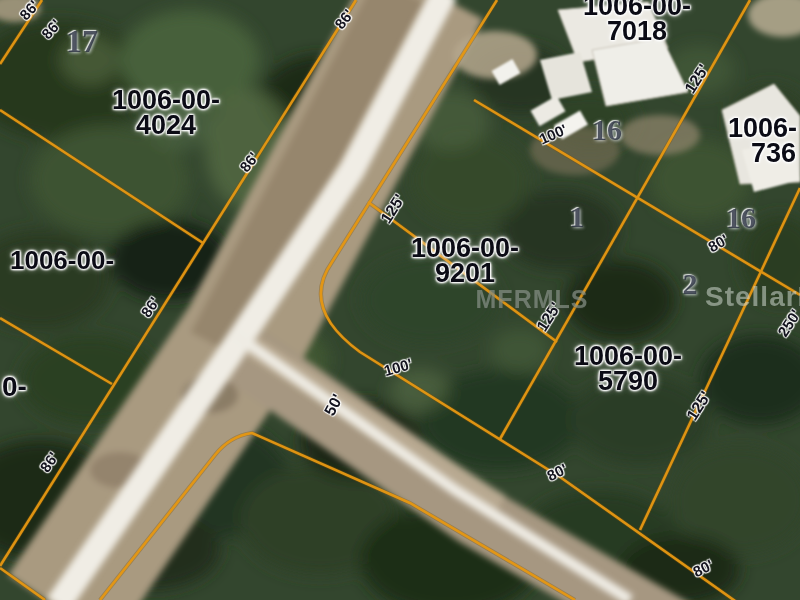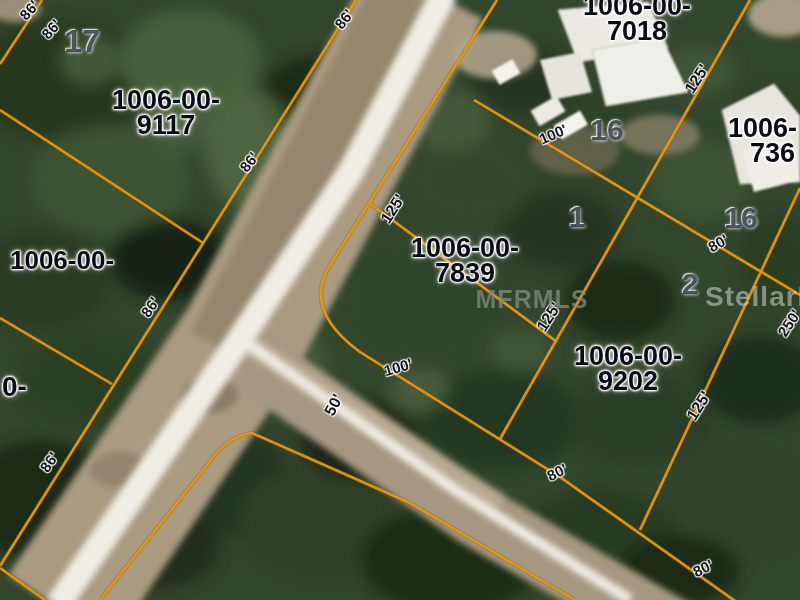--- a/index.html
+++ b/index.html
@@ -17,20 +17,21 @@
     text-align:center;letter-spacing:0px;
     text-shadow:-1px -1px 2px rgba(255,255,255,.95),1px -1px 2px rgba(255,255,255,.95),
                 -1px 1px 2px rgba(255,255,255,.95),1px 1px 2px rgba(255,255,255,.95),
                 0 0 6px rgba(255,255,255,.8);
   }
   
   .lot{
     color:rgba(44,50,66,.82);font-weight:bold;font-size:30px;
     text-shadow:-1px -1px 1px rgba(255,255,255,.85),1px 1px 3px rgba(245,248,255,.55),
                 0 0 4px rgba(230,235,245,.5);
+    font-family:Liberation Serif, serif;
   }
   
   .dim{
     color:#14141f;font-weight:bold;font-size:15px;
     text-shadow:-1px -1px 1px rgba(255,255,255,.9),1px 1px 1px rgba(255,255,255,.9),
                 1px -1px 1px rgba(255,255,255,.9),-1px 1px 1px rgba(255,255,255,.9);
   }
   .wm-left{
     color:rgba(145,155,145,.62);font-weight:bold;font-size:25px;letter-spacing:1px;
     text-shadow:0 1px 1px rgba(60,70,60,.35);
@@ -154,39 +155,39 @@
       <path d="M100,600 L215,455 Q230,436 252,433 L410,503 L575,600"></path>
       <path d="M750,0 L500,439"></path>
       <path d="M800,188 L640,530"></path>
       <path d="M474,100 L800,295"></path>
       <path d="M368,202 L557,342"></path>
     </g>
   </svg>
 
   <div class="lbl pid ctr" style="left:166px;top:113px;">
     <div>1006-00-</div>
-      <div>9117</div>
+      <div>4024</div>
   </div>
   <div class="lbl pid ctr" style="left:62px;top:260px;font-size:26px;">
     <div>1006-00-</div>
   </div>
   <div class="lbl pid ctr" style="left:637px;top:19px;">
     <div>1006-00-</div>
       <div>7018</div>
   </div>
   <div class="lbl pid ctr" style="left:465px;top:261px;">
     <div>1006-00-</div>
-      <div>7839</div>
+      <div>9201</div>
   </div>
   <div class="lbl pid ctr" style="left:628px;top:369px;">
     <div>1006-00-</div>
-      <div>9202</div>
-  </div>
-
-  <div class="lbl pid" style="left:728px;top:116px;text-align:left;">
+      <div>5790</div>
+  </div>
+
+  <div class="lbl pid" style="left:728px;top:116px;text-align:center;">
     <div>1006-</div>
     <div style="padding-left:22px;">736</div>
   </div>
 
   <div class="lbl pid" style="left:2px;top:374px;font-size:28px;">0-</div>
 
   <div class="lbl lot ctr" style="left:82px;top:41px;font-size:32px;">17</div>
   <div class="lbl lot ctr" style="left:607px;top:130px;">16</div>
   <div class="lbl lot ctr" style="left:577px;top:217px;">1</div>
   <div class="lbl lot ctr" style="left:741px;top:218px;">16</div>

